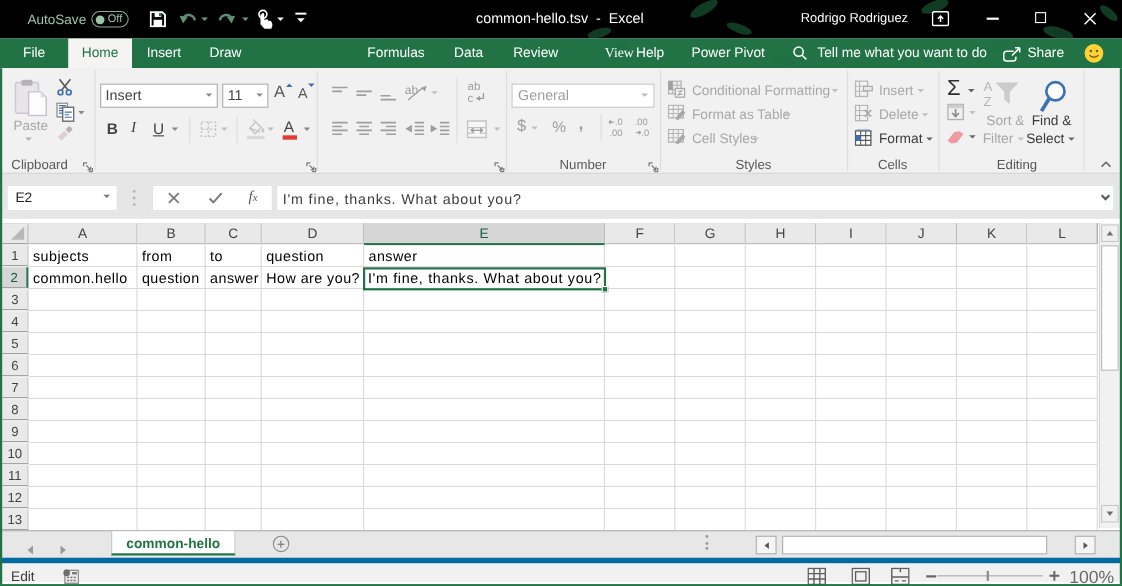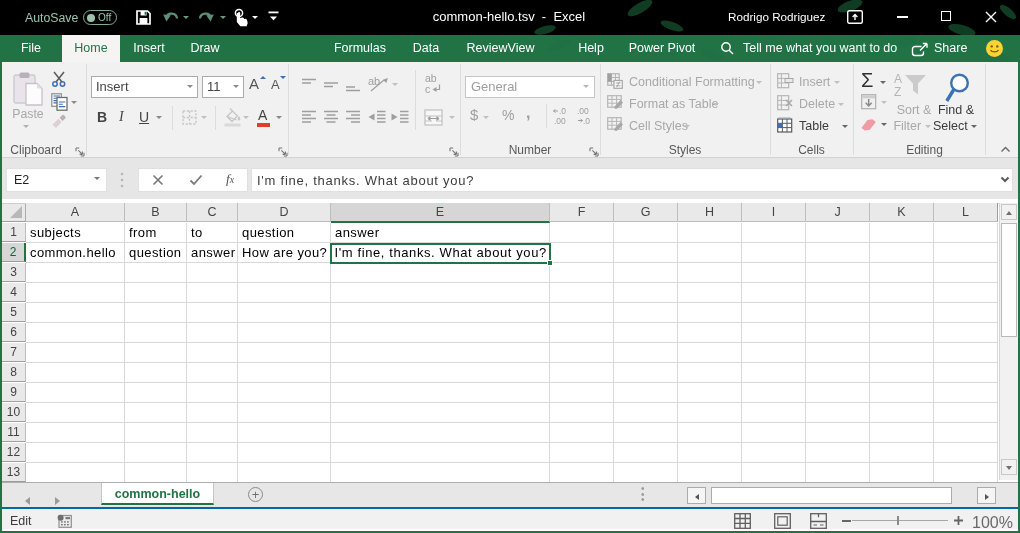--- a/index.html
+++ b/index.html
@@ -27,21 +27,21 @@
   .whitebox { position:absolute; background:#fff; border:1px solid #e3e3e3; }
   
   #grid { left:0; top:199px; width:1020px; height:283px; background:#fff; }
   .colhdr { position:absolute; top:4px; height:19px; background:#e9e9e9; border-right:1px solid #bdbdbd; border-bottom:1px solid #bdbdbd; font-size:12.5px; color:#444; text-align:center; line-height:19px; }
   .rowhdr { position:absolute; left:2px; width:24px; background:#e9e9e9; border-right:1px solid #bdbdbd; border-bottom:1px solid #9d9d9d; font-size:12px; color:#444; text-align:center; }
   .cellline-v { position:absolute; width:1px; background:#d9d9d9; }
   .ctext { position:absolute; font-size:13px; letter-spacing:0.42px; color:#000; height:20px; line-height:20px; white-space:nowrap; }
   
   #sheetbar { left:0; top:482px; width:1020px; height:25px; background:#e7e7e7; border-top:1px solid #aeaeae; }
   
-  #statusbar { left:0; top:507px; width:1020px; height:22px; background:#f1f1f1; border-top:2px solid #0369a1; }
+  #statusbar { left:0; top:507px; width:1020px; height:22px; background:#f1f1f1; border-top:5px solid #0369a1; }
   #greenbottom { left:0; top:531px; width:1020px; height:2px; background:#217346; }
   .wborder { background:#217346; }
 </style>
 </head>
 <body>
 <div class="abs" id="titlebar">
   <svg class="abs" width="1020" height="35" style="left:0;top:0">
     <g fill="#1e6e43" opacity="0.55">
       <ellipse cx="640" cy="8" rx="14" ry="5" transform="rotate(-30 640 8)"></ellipse>
       <ellipse cx="672" cy="26" rx="12" ry="4" transform="rotate(20 672 26)"></ellipse>
@@ -102,21 +102,21 @@
       <ellipse cx="1000" cy="22" rx="10" ry="4" transform="rotate(25 1000 22)"></ellipse>
     </g>
   </svg>
   <div class="tab" style="left:8px;width:46px;">File</div>
   <div class="tab" id="hometab" style="left:62px;width:58px;">Home</div>
   <div class="tab" style="left:120px;width:58px;">Insert</div>
   <div class="tab" style="left:178px;width:54px;">Draw</div>
   <div class="tab" style="left:322px;width:76px;">Formulas</div>
   <div class="tab" style="left:398px;width:56px;">Data</div>
   <div class="tab" style="left:454px;width:66px;">Review</div>
-  <div class="tab" style="left:496px;width:50px;">View</div>
+  <div class="tab" style="left:538px;width:50px;font-family:Liberation Serif, serif;">View</div>
   <div class="tab" style="left:566px;width:50px;">Help</div>
   <div class="tab" style="left:618px;width:88px;">Power Pivot</div>
   <svg class="abs" style="left:720px;top:6px" width="14" height="14" viewBox="0 0 14 14">
     <circle cx="6" cy="6" r="4.2" fill="none" stroke="#fff" stroke-width="1.4"></circle>
     <path d="M9.2 9.2 L13 13" stroke="#fff" stroke-width="1.4"></path>
   </svg>
   <div class="abs" style="left:743px;top:0;height:27px;line-height:27px;color:#fff;font-size:12.5px;">Tell me what you want to do</div>
   <svg class="abs" style="left:911px;top:7px" width="19" height="15" viewBox="0 0 19 15">
     <path d="M10.5 4.5 H4 a2.5 2.5 0 0 0 -2.5 2.5 V11 a2.5 2.5 0 0 0 2.5 2.5 H10 a2.5 2.5 0 0 0 2.5 -2.5 V9.5" fill="none" stroke="#fff" stroke-width="1.4"></path>
     <path d="M9 8.5 L16 1.5 M16 1.5 h-4.2 M16 1.5 v4.2" fill="none" stroke="#fff" stroke-width="1.4"></path>
@@ -308,21 +308,21 @@
     <path d="M9 5 l6 6 M15 5 l-6 6" stroke="#a8a8a8" stroke-width="1.5"></path>
   </svg>
   <div class="abs dis" style="left:799px;top:35px;font-size:12.5px;">Delete</div>
   <div class="abs dd" style="left:838px;top:38px;color:#c0c0c0;"><span class="dar"></span></div>
   <svg class="abs" style="left:777px;top:55px" width="17" height="16" viewBox="0 0 17 16">
     <rect x="0.7" y="2" width="14" height="13" fill="#fff" stroke="#5a5a5a" stroke-width="1.2"></rect>
     <path d="M0.7 6.3 h14 M0.7 10.6 h14 M5.4 2 v13 M10 2 v13" stroke="#5a5a5a" stroke-width="1"></path>
     <rect x="0.7" y="6.3" width="4.7" height="4.3" fill="#3e6eb5"></rect>
     <path d="M1 0.5 h13 l-1.5 1 h-10 z" fill="#8aa8d2"></path>
   </svg>
-  <div class="abs" style="left:799px;top:57px;font-size:12.5px;color:#3b3b3b;">Table</div>
+  <div class="abs" style="left:799px;top:57px;font-size:12.5px;color:#3b3b3b;">Format</div>
   <div class="abs dd" style="left:842px;top:60px;color:#666;"><span class="dar"></span></div>
   <div class="glabel" style="left:770px;width:83px;">Cells</div>
 
   <div class="abs" style="left:861px;top:7px;font-size:20px;color:#2f2f2f;">Σ</div>
   <div class="abs dd" style="left:880px;top:16px;color:#666;"><span class="dar"></span></div>
   <svg class="abs" style="left:861px;top:32px" width="16" height="16" viewBox="0 0 16 16">
     <rect x="0.7" y="0.7" width="14" height="14" fill="#f0f0f0" stroke="#b0b0b0" stroke-width="1.2"></rect>
     <rect x="1.3" y="1.3" width="12.8" height="3" fill="#cdcdcd"></rect>
     <path d="M7.7 5 v6.5 M4.7 8.7 l3 3.2 3-3.2" fill="none" stroke="#8a8a8a" stroke-width="1.5"></path>
   </svg>

